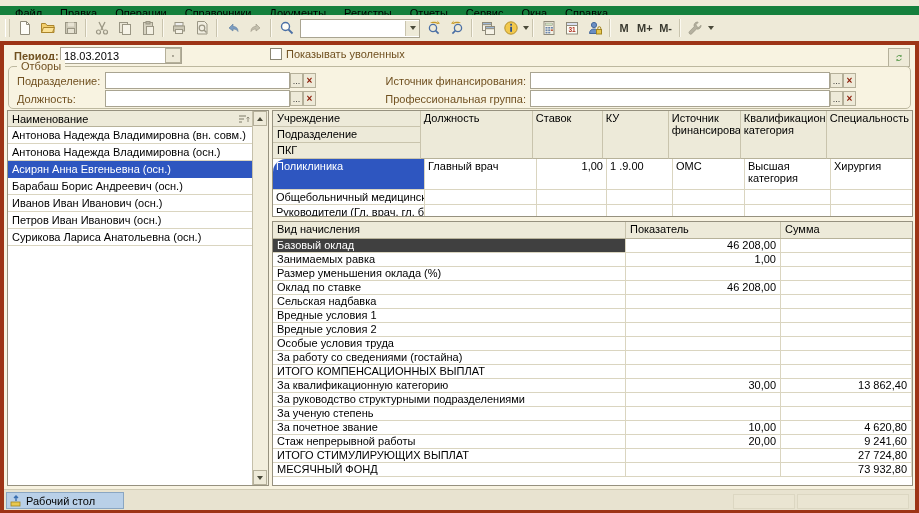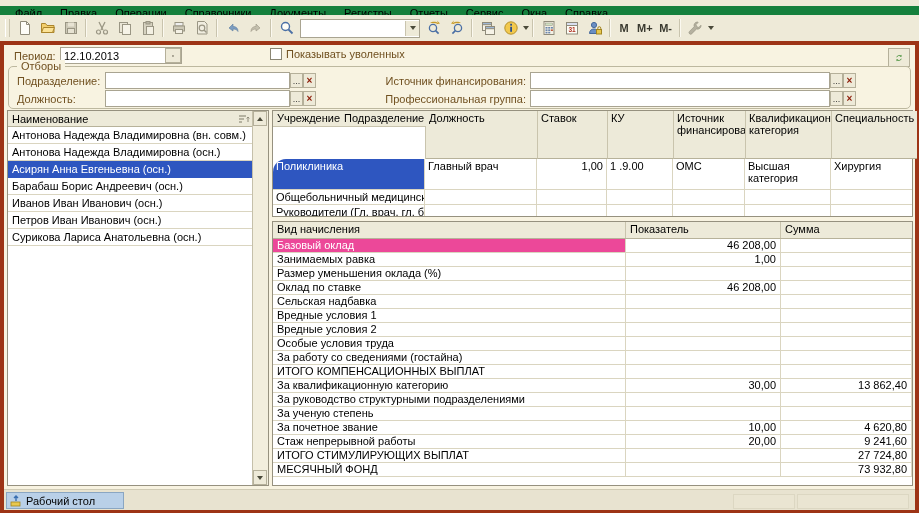--- a/index.html
+++ b/index.html
@@ -24,21 +24,21 @@
   .mbtn{min-width:20px;height:19px;background:transparent;border:none;font-family:"Liberation Sans",sans-serif;font-size:11px;font-weight:bold;color:#3a3a30;padding:0 3px;}
   .dd-mini{margin-left:1px;}
 
   
   .frame{position:absolute;left:0;top:41px;width:919px;height:472px;background:#9d3416;}
   .client{position:absolute;left:4px;top:4px;width:911px;height:464px;background:#f8f3e1;}
 
   
   .flabel{color:#705020;}
   .period-row{position:absolute;left:0;top:0;width:911px;height:20px;}
-  .period-label{position:absolute;left:10px;top:5px;}
+  .period-label{position:absolute;left:10px;top:5px;font-weight:bold;}
   .dinput{background:#fff;border:1px solid #a9a491;display:flex;align-items:center;box-sizing:border-box;}
   .period-input{position:absolute;left:56px;top:2px;width:122px;height:17px;}
   .period-input .val{flex:1;padding-left:3px;}
   .sq-btn{width:16px;height:15px;background:#eeead8;border:1px solid #b5b09a;display:flex;align-items:center;justify-content:center;box-sizing:border-box;}
   .checkbox-wrap{position:absolute;left:266px;top:3px;display:flex;align-items:center;gap:4px;}
   .cbox{width:12px;height:12px;background:#fff;border:1px solid #8a8673;box-sizing:border-box;}
   .refresh-btn{position:absolute;left:884px;top:3px;width:22px;height:19px;background:#eeead8;border:1px solid #b5b09a;display:flex;align-items:center;justify-content:center;}
 
   
   .filters{position:absolute;left:4px;top:21px;width:901px;height:41px;border:1px solid #bdb89f;border-radius:5px;background:#f8f3e1;}
@@ -63,40 +63,40 @@
   .erow{height:17px;line-height:16px;padding-left:4px;border-bottom:1px solid #dad5c0;white-space:nowrap;overflow:hidden;box-sizing:border-box;}
   .erow.sel{background:#2e56c0;color:#fff;border-bottom-color:#2e56c0;}
   .vscroll{flex:0 0 15px;background:#f2eedd;border-left:1px solid #c5c0aa;display:flex;flex-direction:column;justify-content:space-between;}
   .sbtn{width:14px;height:15px;background:#eeead8;border:1px solid #b5b09a;display:flex;align-items:center;justify-content:center;box-sizing:border-box;padding:0;}
   .tri-up-s{width:0;height:0;border-left:3px solid transparent;border-right:3px solid transparent;border-bottom:4px solid #4a4a3a;}
   .tri-dn-s{width:0;height:0;border-left:3px solid transparent;border-right:3px solid transparent;border-top:4px solid #4a4a3a;}
 
   
   .pos-panel{left:268px;top:65px;width:641px;height:107px;display:flex;flex-direction:column;}
   .pt-header{display:flex;flex:0 0 48px;}
-  .pt-namecol{width:152px;display:flex;flex-direction:row;border-right:1px solid #c9c4ad;}
+  .pt-namecol{width:152px;display:flex;flex-direction:column;border-right:1px solid #c9c4ad;}
   .pt-hcell{background:#edead9;border-bottom:1px solid #c9c4ad;height:16px;line-height:15px;padding-left:4px;box-sizing:border-box;}
   .pt-hcol{background:#edead9;border-right:1px solid #c9c4ad;border-bottom:1px solid #b7b29a;padding:1px 3px;box-sizing:border-box;overflow:hidden;line-height:12px;}
   .pt-row{display:flex;border-bottom:1px solid #dad5c0;}
   .pt-cell{border-right:1px solid #dad5c0;padding:1px 3px;box-sizing:border-box;overflow:hidden;white-space:nowrap;line-height:13px;}
   .pt-cell.wrap{white-space:normal;line-height:12px;}
   .pt-cell.num{text-align:right;}
   .pt-cell.name{width:152px;}
   .pt-cell.sel{background:#2e56c0;color:#fff;}
   .w0{width:112px;} .w1{width:70px;} .w2{width:66px;} .w3{width:72px;} .w4{width:86px;} .w5{flex:1;border-right:none;}
 
   
   .acc-panel{left:268px;top:176px;width:641px;height:265px;display:flex;flex-direction:column;}
   .acc-header{display:flex;flex:0 0 16px;background:#edead9;border-bottom:1px solid #b7b29a;}
   .acc-hc{padding:1px 4px;border-right:1px solid #c9c4ad;box-sizing:border-box;line-height:13px;}
   .ac0{width:353px;} .ac1{width:155px;} .ac2{flex:1;border-right:none;}
   .acc-row{display:flex;flex:0 0 14.5px;border-bottom:1px solid #dad5c0;box-sizing:border-box;}
   .acc-cell{padding:0 4px;border-right:1px solid #dad5c0;box-sizing:border-box;overflow:hidden;white-space:nowrap;line-height:13px;}
   .acc-cell.num{text-align:right;}
-  .acc-cell.sel{background:#ec4899;color:#fff;}
+  .acc-cell.sel{background:#404040;color:#fff;}
 
   
   .taskbar{position:absolute;left:0;top:444px;width:911px;height:20px;background:#e8e3d0;border-top:1px solid #d0cbb5;}
   .desk-tab{position:absolute;left:2px;top:2px;width:118px;height:17px;background:#b9d0e8;border:1px solid #8aa6c2;display:flex;align-items:center;gap:3px;padding-left:3px;box-sizing:border-box;}
   .status-sec{position:absolute;top:4px;height:13px;border:1px solid #dcd7c2;background:#eae5d2;}
   .ss1{right:120px;width:60px;} .ss2{right:6px;width:110px;}
 </style>
 </head>
 <body>
 
@@ -280,21 +280,21 @@
       </button>
     <div class="dd-mini tri-down"></div>
   </div>
 
   <div class="frame">
     <div class="client">
 
       <div class="period-row">
         <span class="flabel period-label">Период:</span>
         <div class="dinput period-input">
-          <span class="val">12.10.2013</span>
+          <span class="val">18.03.2013</span>
           <button class="sq-btn">
               <svg width="10" height="10" viewBox="0 0 10 10">
                 <g fill="#5a5646">
                   <rect x="0" y="0" width="2.4" height="2.4"></rect>
                   <rect x="3.6" y="0" width="2.4" height="2.4"></rect>
                   <rect x="7.2" y="0" width="2.4" height="2.4"></rect>
                   <rect x="0" y="3.6" width="2.4" height="2.4"></rect>
                   <rect x="3.6" y="3.6" width="2.4" height="2.4"></rect>
                   <rect x="7.2" y="3.6" width="2.4" height="2.4"></rect>
                   <rect x="0" y="7.2" width="2.4" height="2.4"></rect>

